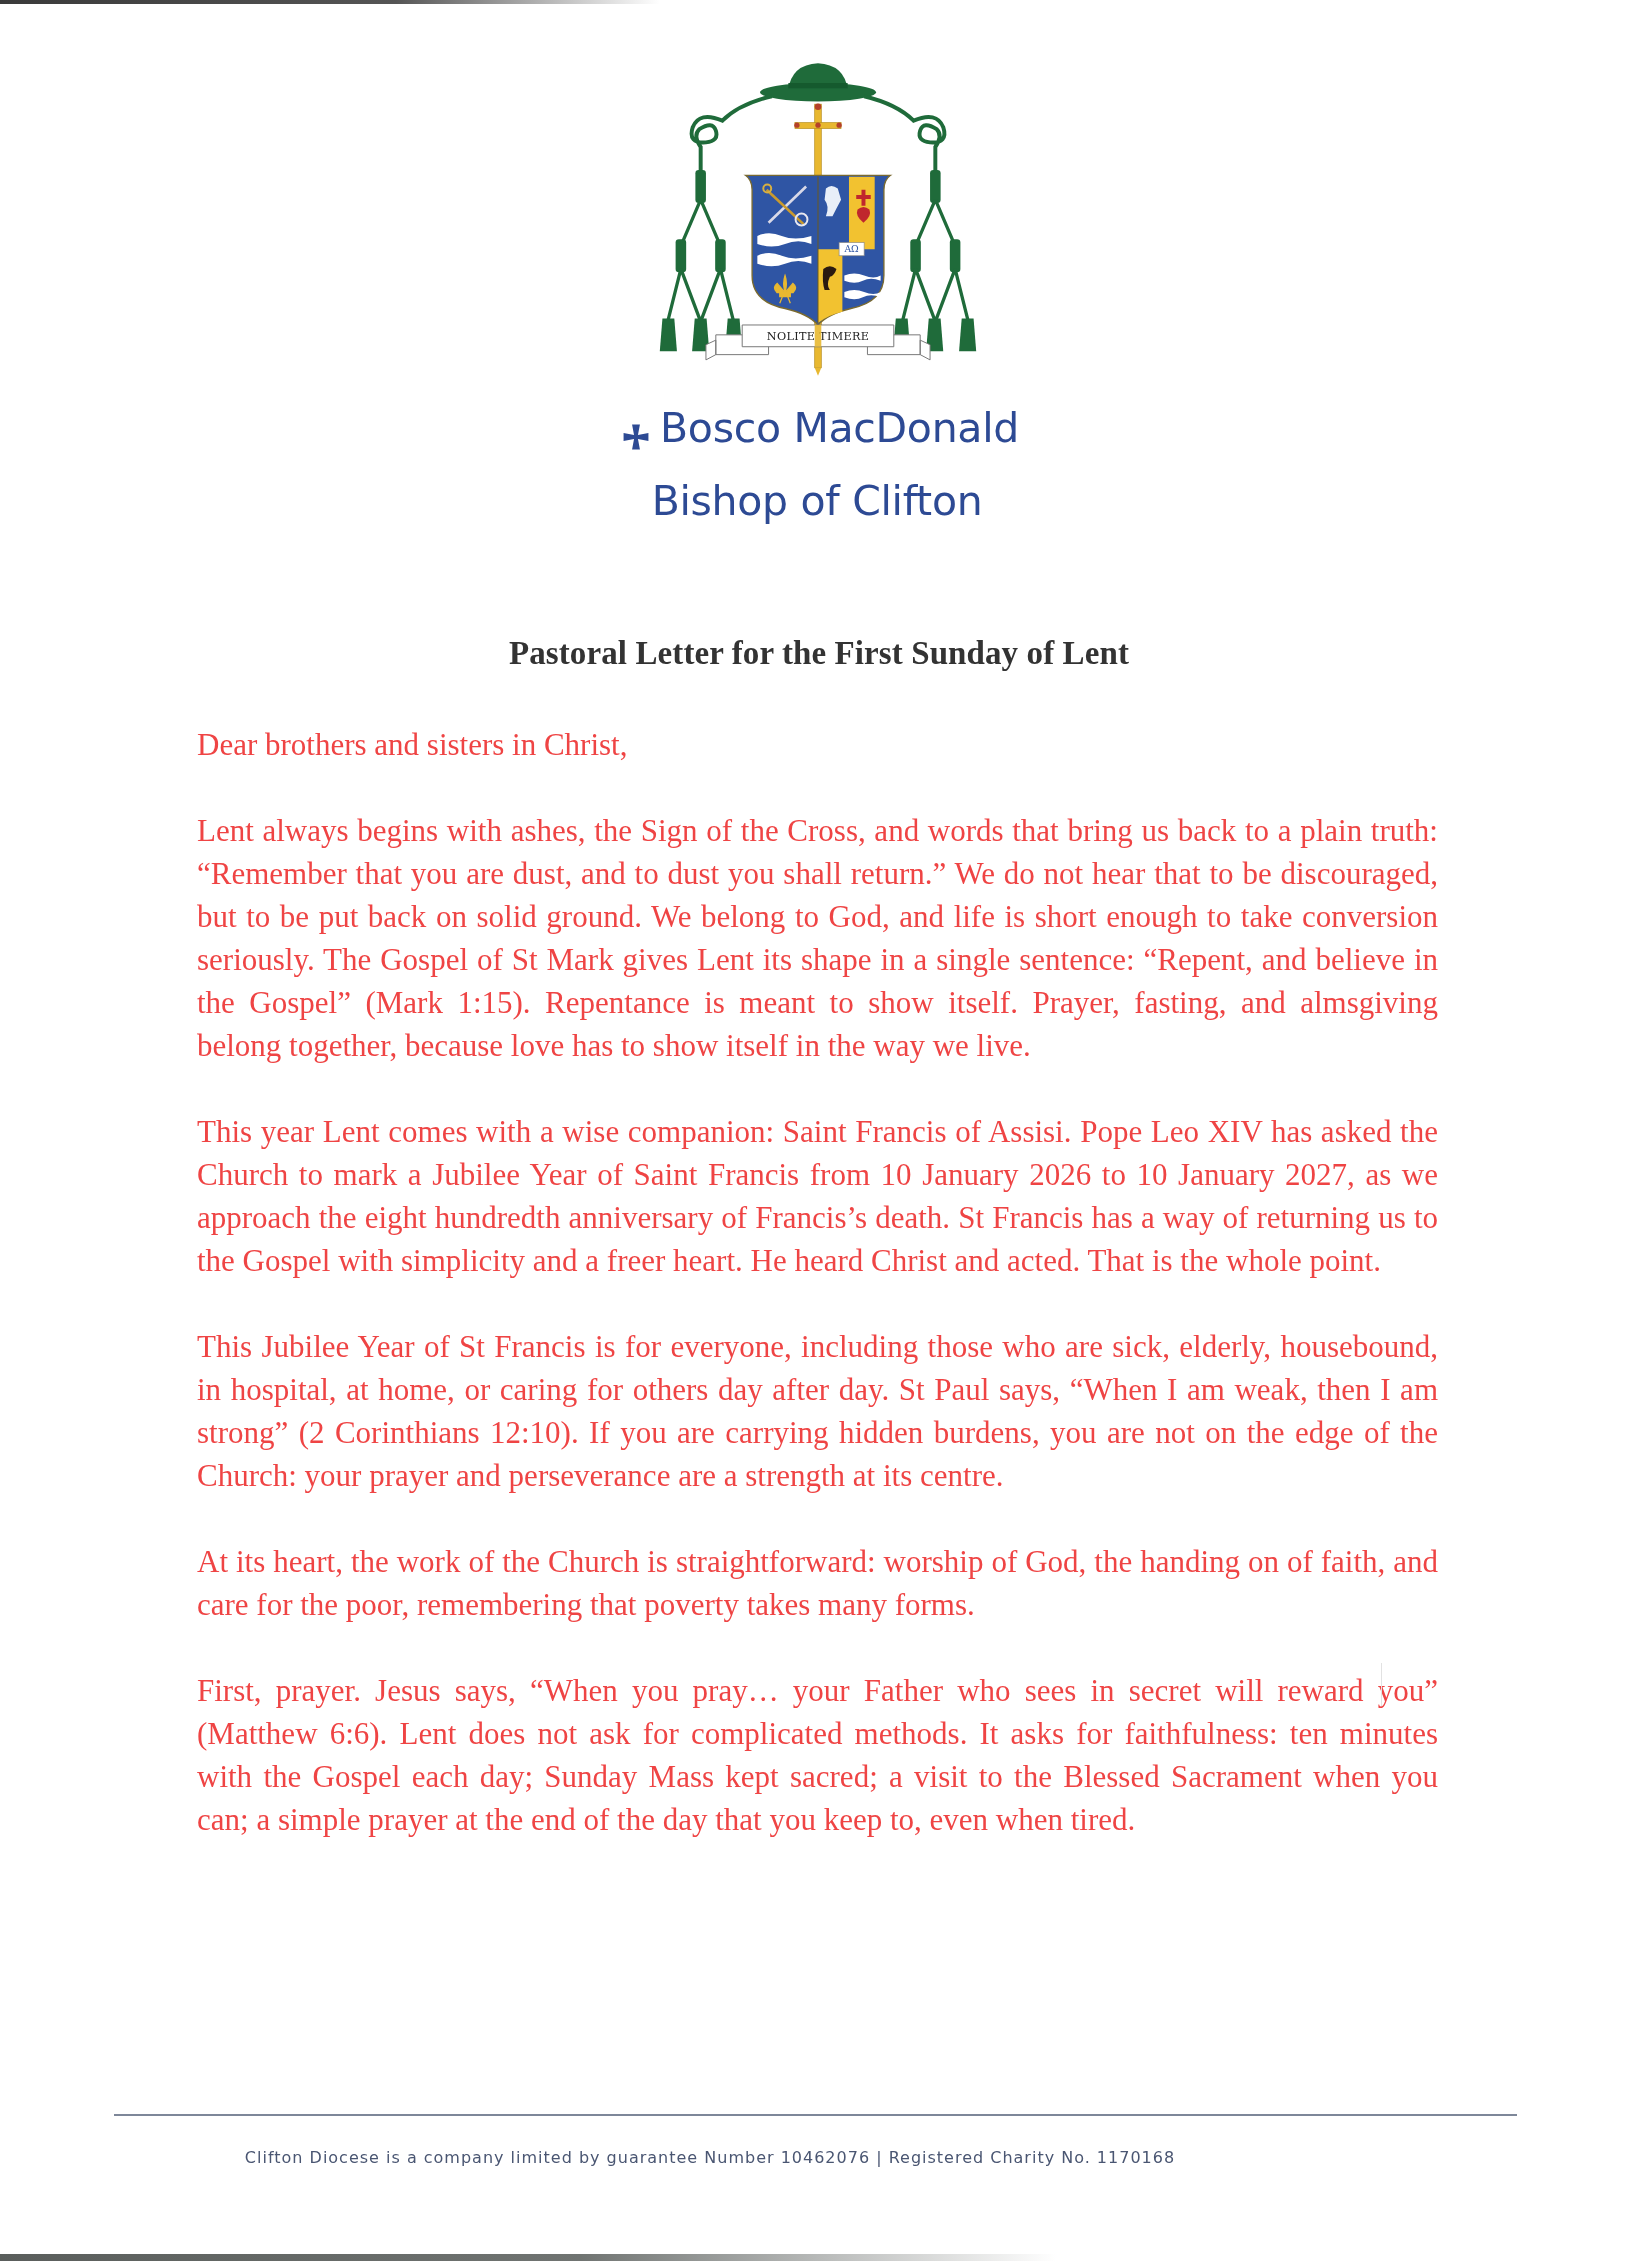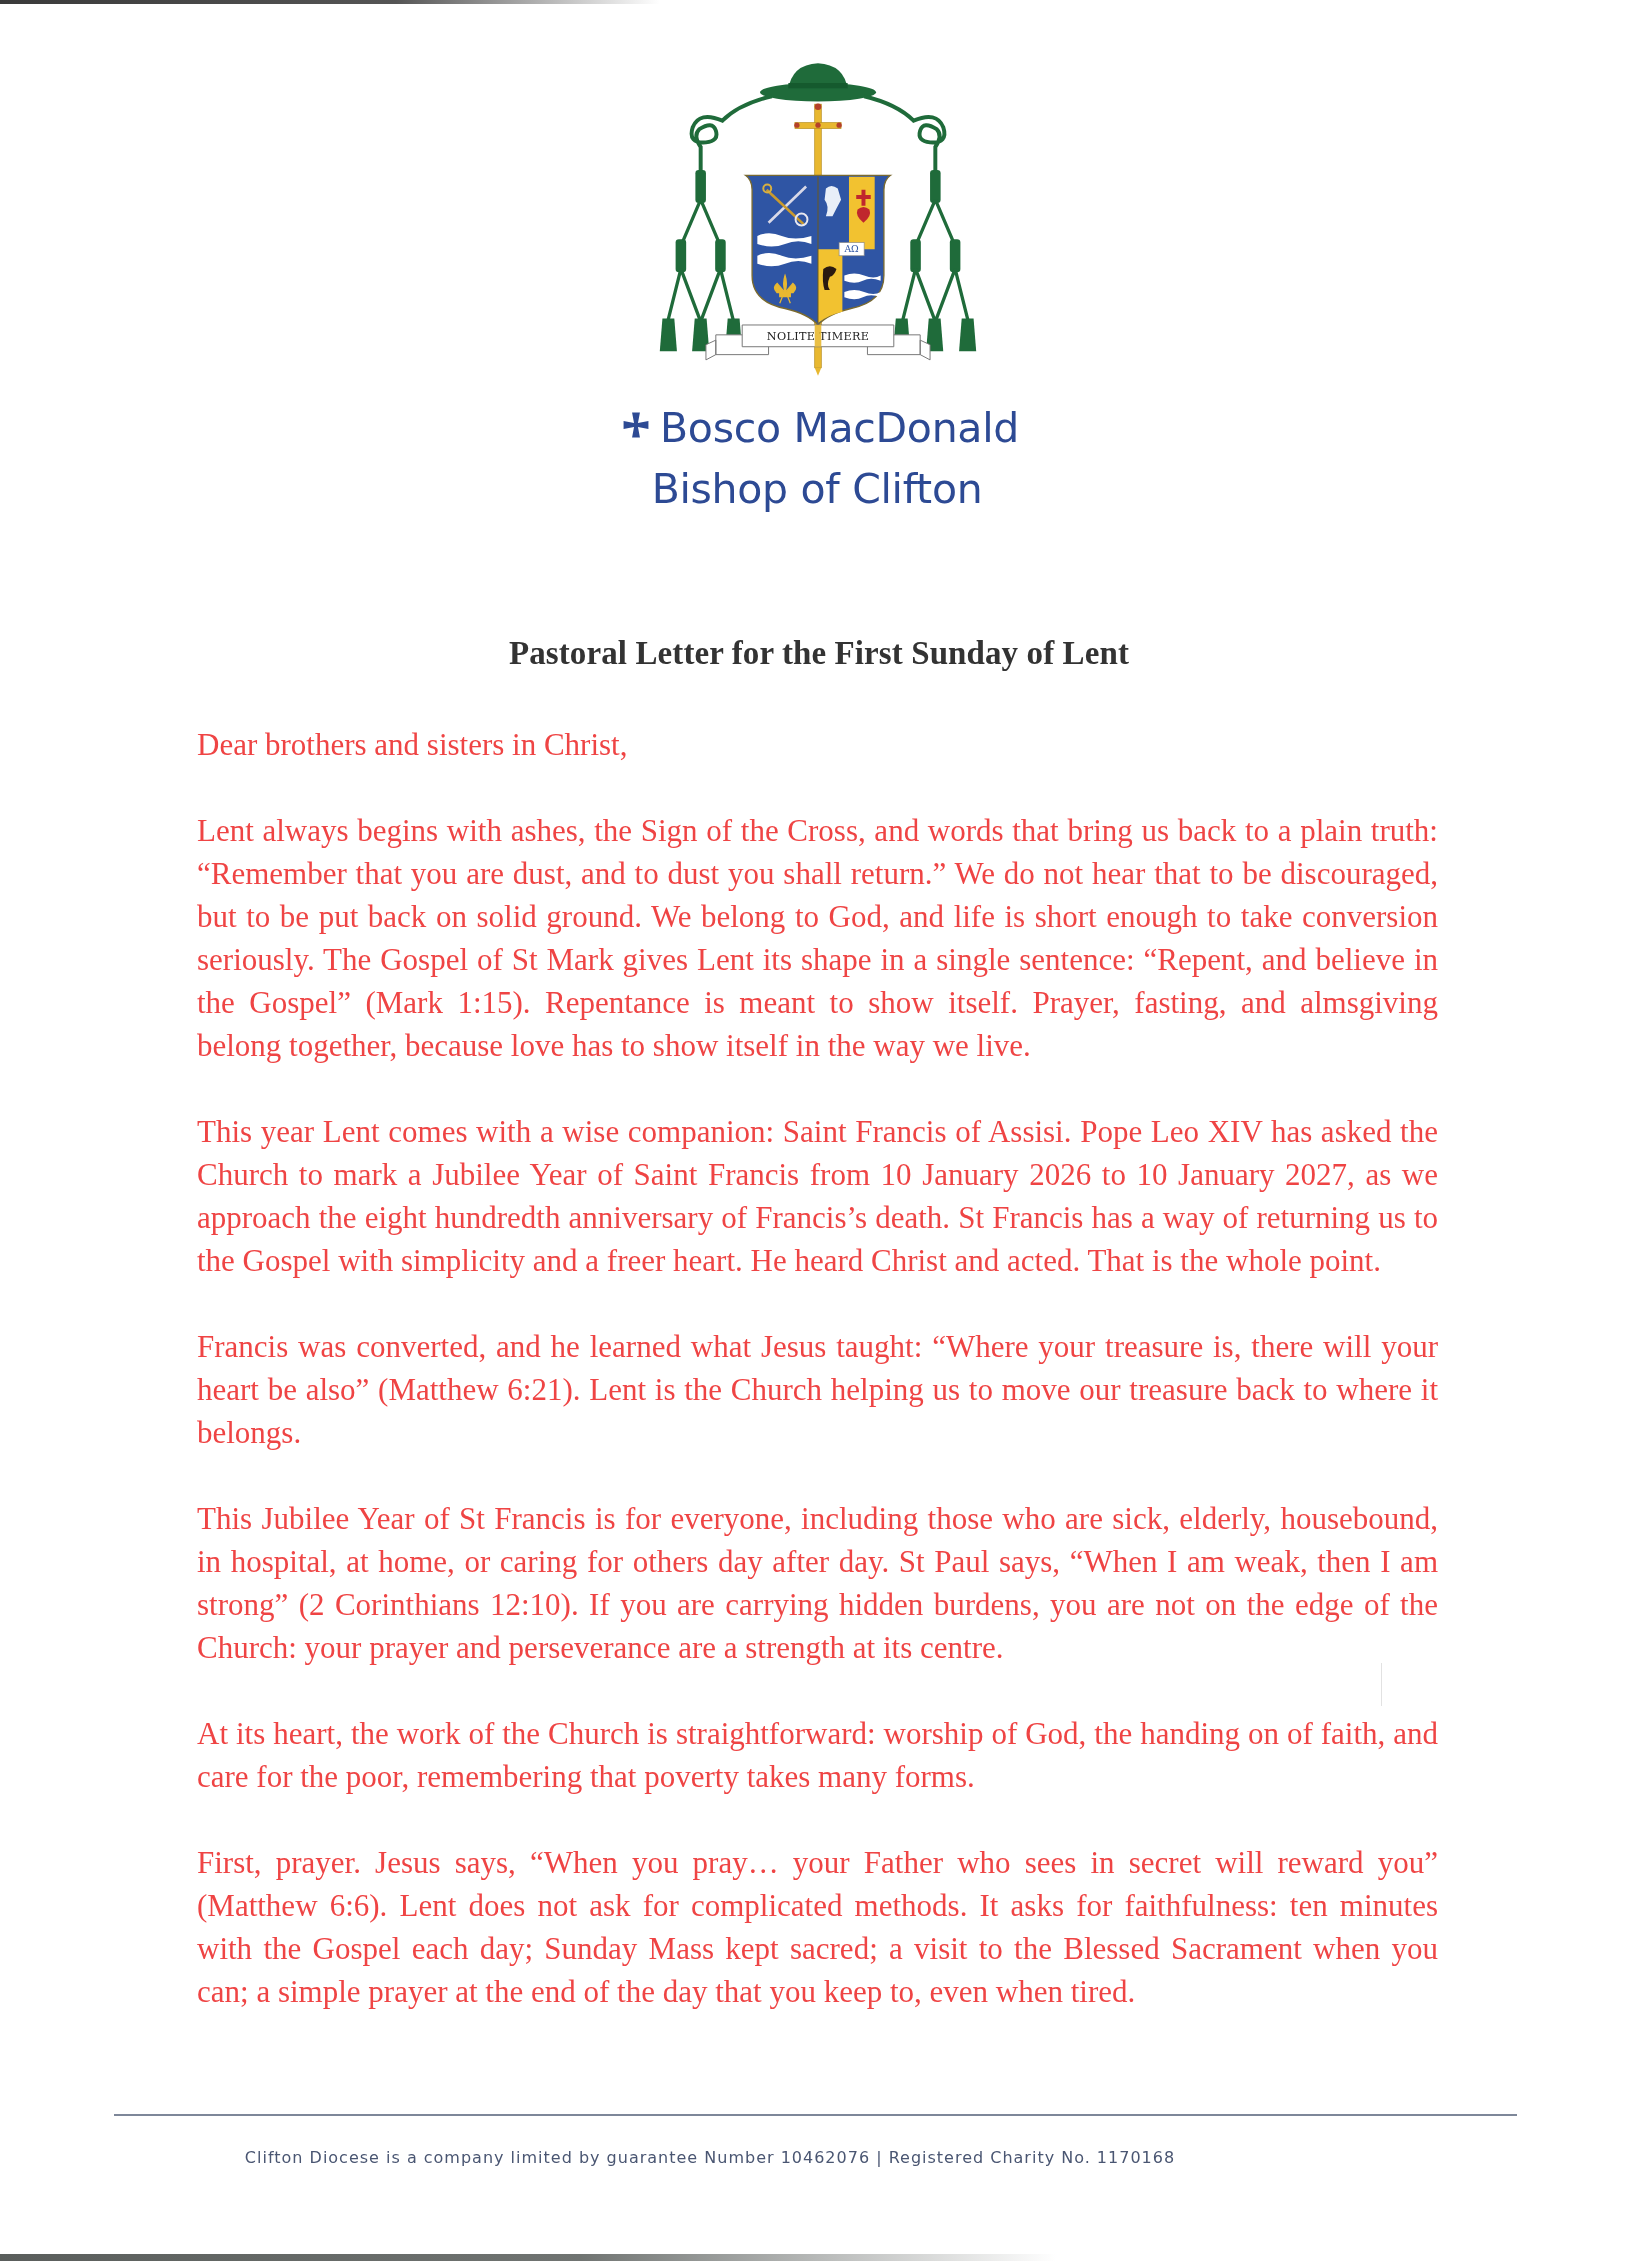--- a/index.html
+++ b/index.html
@@ -44,21 +44,21 @@
     top: 399px;
     text-align: center;
     font-family: "DejaVu Sans", sans-serif;
     color: #2d4a94;
     font-size: 41px;
     line-height: 58px;
     letter-spacing: -0.3px;
   }
   .bishop-name .line1 {
     display: inline-flex;
-    align-items: center;
+    align-items: flex-end;
     gap: 7px;
   }
   .cross-icon {
     display: inline-block;
     width: 34px; height: 34px;
     position: relative; top: -1.3px;
   }
   .bishop-name .line2 {
     display: block;
     margin-left: -4px;
@@ -199,21 +199,20 @@
   </span>
   <span class="line2">Bishop of Clifton</span>
 </div>
 
 <div class="doc-title">Pastoral Letter for the First Sunday of Lent</div>
 
 <div class="letter-body">
   <p class="salutation">Dear brothers and sisters in Christ,</p>
   <p>Lent always begins with ashes, the Sign of the Cross, and words that bring us back to a plain truth: “Remember that you are dust, and to dust you shall return.” We do not hear that to be discouraged, but to be put back on solid ground. We belong to God, and life is short enough to take conversion seriously. The Gospel of St Mark gives Lent its shape in a single sentence: “Repent, and believe in the Gospel” (Mark 1:15). Repentance is meant to show itself. Prayer, fasting, and almsgiving belong together, because love has to show itself in the way we live.</p>
   <p>This year Lent comes with a wise companion: Saint Francis of Assisi. Pope Leo XIV has asked the Church to mark a Jubilee Year of Saint Francis from 10 January 2026 to 10 January 2027, as we approach the eight hundredth anniversary of Francis’s death. St Francis has a way of returning us to the Gospel with simplicity and a freer heart. He heard Christ and acted. That is the whole point.</p>
-  <p>Francis was converted, and he learned what Jesus taught: “Where your treasure is, there will your heart be also” (Matthew 6:21). Lent is the Church helping us to move our treasure back to where it belongs.</p>
   <p>This Jubilee Year of St Francis is for everyone, including those who are sick, elderly, housebound, in hospital, at home, or caring for others day after day. St Paul says, “When I am weak, then I am strong” (2 Corinthians 12:10). If you are carrying hidden burdens, you are not on the edge of the Church: your prayer and perseverance are a strength at its centre.</p>
   <p>At its heart, the work of the Church is straightforward: worship of God, the handing on of faith, and care for the poor, remembering that poverty takes many forms.</p>
   <p>First, prayer. Jesus says, “When you pray… your Father who sees in secret will reward you” (Matthew 6:6). Lent does not ask for complicated methods. It asks for faithfulness: ten minutes with the Gospel each day; Sunday Mass kept sacred; a visit to the Blessed Sacrament when you can; a simple prayer at the end of the day that you keep to, even when tired.</p>
 </div>
 
 <div class="scan-artifact"></div>
 
 <div class="footer-rule"></div>
 <div class="footer-text">Clifton Diocese is a company limited by guarantee Number 10462076 | Registered Charity No. 1170168</div>
 

